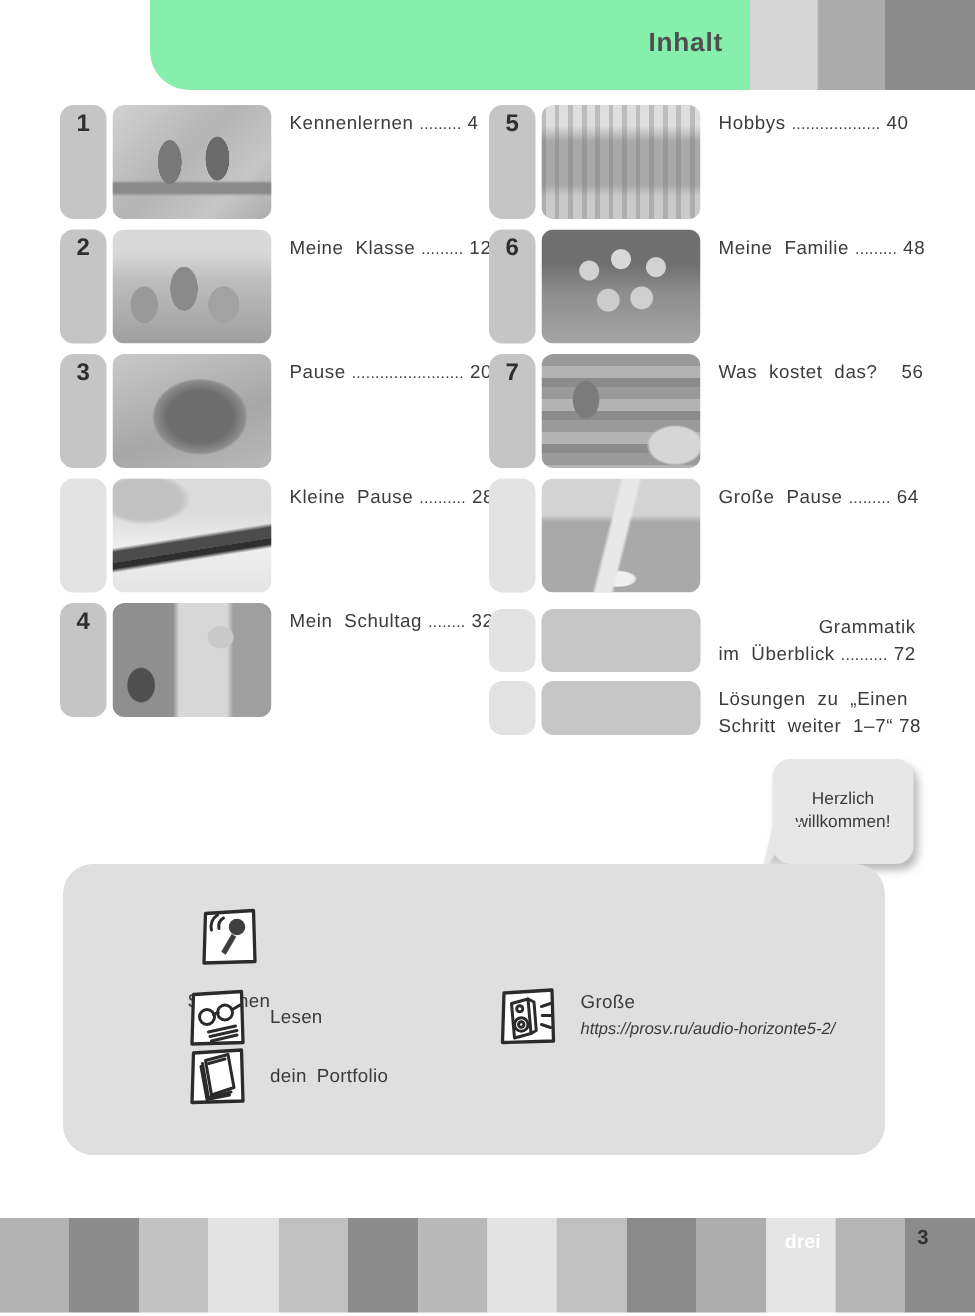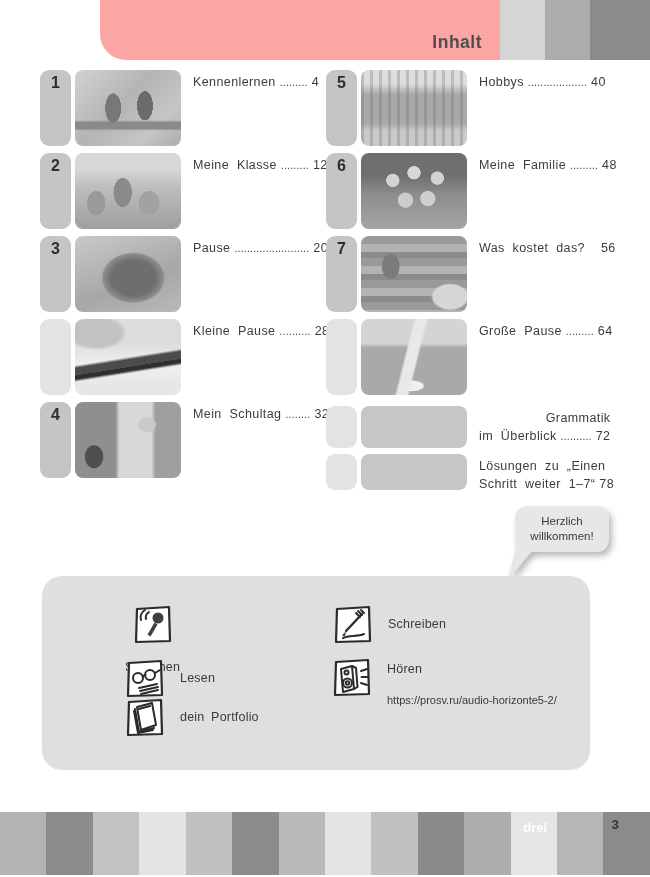--- a/index.html
+++ b/index.html
@@ -1,22 +1,22 @@
 <!DOCTYPE html>
 <html><head>
 <meta charset="utf-8">
 <style>
   html,body{margin:0;padding:0;background:#fff;}
   .page{position:relative;width:650px;height:877px;background:#fff;overflow:hidden;
         font-family:"Liberation Sans",sans-serif;color:#3c3c3c;}
 
   
-  .hdr-box{position:absolute;left:100px;top:0;width:400px;height:60px;background:#fca5a5;
+  .hdr-box{position:absolute;left:100px;top:0;width:400px;height:60px;background:#86efac;
            border-radius:0 0 0 26px;display:flex;align-items:flex-end;justify-content:flex-end;
-           padding:0 18px 7px 0;box-sizing:border-box;}
+           padding:0 18px 21px 0;box-sizing:border-box;}
   .hdr-title{font-size:17.5px;font-weight:bold;color:#4e4e4e;letter-spacing:.5px;}
   .hdr-bar{position:absolute;top:0;height:60px;}
   .hb1{left:500px;width:45px;background:#d5d5d5;}
   .hb2{left:545px;width:45px;background:#acacac;}
   .hb3{left:590px;width:60px;background:#8b8b8b;}
 
   
   .col{position:absolute;top:70px;}
   .col-left{left:40px;}
   .col-right{left:326px;}
@@ -74,38 +74,38 @@
     repeating-linear-gradient(180deg,#9a9a9a 0 8px,#b3b3b3 8px 16px,#8b8b8b 16px 22px);}
   .p-surf{background:
     linear-gradient(104deg,transparent 42%,#e8e8e8 44% 52%,transparent 54%),
     radial-gradient(ellipse 18px 8px at 48% 88%,#f0f0f0 60%,transparent 72%),
     linear-gradient(180deg,#d4d4d4 0 32%,#a9a9a9 38% 100%);}
 
   
   .bubble-wrap{position:absolute;left:500px;top:506px;
                filter:drop-shadow(3px 4px 3px rgba(0,0,0,.28));}
   .bubble{position:relative;margin-left:15px;width:82px;background:#e7e7e7;border-radius:12px;
-          padding:8px 6px;text-align:center;font-size:11.5px;line-height:1.3;color:#3b3b3b;}
+          padding:20px 6px;text-align:center;font-size:11.5px;line-height:1.3;color:#3b3b3b;}
   .bubble .ln{display:block;}
   .tail{position:absolute;left:8px;top:42px;width:28px;height:32px;background:#e7e7e7;
         clip-path:polygon(28% 0,95% 0,0 100%);}
 
   
   .legend{position:absolute;left:42px;top:576px;width:548px;height:194px;background:#dfdfdf;
           border-radius:20px;}
   .lg-item{position:absolute;display:flex;align-items:center;gap:15px;}
   .li-sprechen{left:83px;top:27px;flex-direction:column;}
   .li-lesen{left:83px;top:81px;}
   .li-portfolio{left:83px;top:120px;}
   .li-schreiben{left:291px;top:27px;}
   .li-hoeren{left:290px;top:80px;align-items:flex-start;}
   .lg-icon{width:40px;height:42px;flex:none;}
   .lg-label{font-size:12.5px;color:#3a3a3a;letter-spacing:.2px;word-spacing:3px;}
   .li-hoeren .lg-text{padding-top:3px;}
-  .lg-url{display:block;font-size:11px;margin-top:17px;color:#3a3a3a;letter-spacing:0;}
+  .lg-url{display:block;font-size:11px;margin-top:3px;color:#3a3a3a;letter-spacing:0;font-style:italic;}
 
   
   .footer{position:absolute;left:0;top:812px;width:650px;height:63px;display:flex;}
   .fb{flex:1;}
   .fb:nth-child(1){background:#b3b3b3}.fb:nth-child(2){background:#8c8c8c}
   .fb:nth-child(3){background:#c2c2c2}.fb:nth-child(4){background:#e3e3e3}
   .fb:nth-child(5){background:#c0c0c0}.fb:nth-child(6){background:#8c8c8c}
   .fb:nth-child(7){background:#b9b9b9}.fb:nth-child(8){background:#e3e3e3}
   .fb:nth-child(9){background:#c0c0c0}.fb:nth-child(10){background:#8a8a8a}
   .fb:nth-child(11){background:#adadad}.fb:nth-child(12){background:#e5e5e5}
@@ -234,43 +234,33 @@
       <svg class="lg-icon" viewBox="0 0 40 40">
         <path class="bd" d="M4 5 L36 3 L37 37 L3 38 Z"></path>
         <path class="sk" d="M9 14 L13 36 L28 33"></path>
         <path class="sk" d="M10 12 L14 35 L29 31"></path>
         <path class="bd" d="M12 10 L27 6 L31 28 L16 33 Z" style="stroke-width:2"></path>
         <path class="sk" d="M14 12 L25 9"></path>
       </svg>
       <span class="lg-label">dein Portfolio</span>
     </div>
 
-    <div class="lg-item li-schreiben">
-      <svg class="lg-icon" viewBox="0 0 40 40">
-        <path class="bd" d="M4 5 L36 3 L37 37 L3 38 Z"></path>
-        <path class="sk" d="M25 7 l4 4 M28 6 l3 3 M23 9 l4 4"></path>
-        <path class="sk" d="M29 10 L13 27" style="stroke-width:2.4"></path>
-        <path class="fl" d="M13 27 L9 31.5 L12 32.5 Z"></path>
-        <path class="sk" d="M10 34 C16 31 24 33 31 30"></path>
-      </svg>
-      <span class="lg-label">Schreiben</span>
-    </div>
 
     <div class="lg-item li-hoeren">
       <svg class="lg-icon" viewBox="0 0 40 40">
         <path class="bd" d="M4 5 L36 3 L37 37 L3 38 Z"></path>
         <path class="sk" d="M9 12 L20 9 L22 32 L11 35 Z"></path>
         <path class="sk" d="M20 9 L24 11 L25.5 30 L22 32"></path>
         <circle class="sk" cx="15.5" cy="26" r="4.5"></circle>
         <circle class="sk" cx="15.5" cy="26" r="1.8"></circle>
         <circle class="sk" cx="14.5" cy="15.5" r="2"></circle>
         <path class="sk" d="M29 14 l6 -2 M29.5 20 l6.5 0 M29 26 l6 2"></path>
       </svg>
       <div class="lg-text">
-        <span class="lg-label">Hören</span>
+        <span class="lg-label">Große</span>
         <span class="lg-url">https://prosv.ru/audio-horizonte5-2/</span>
       </div>
     </div>
 
   </div>
 
   <div class="footer">
     <div class="fb"></div>
     <div class="fb"></div>
     <div class="fb"></div>

